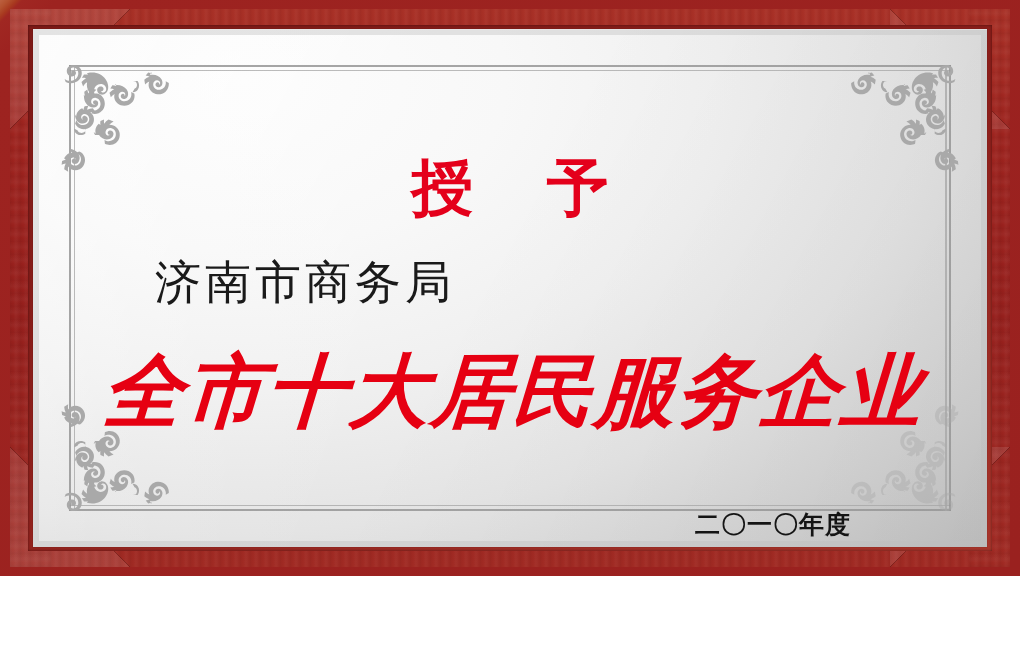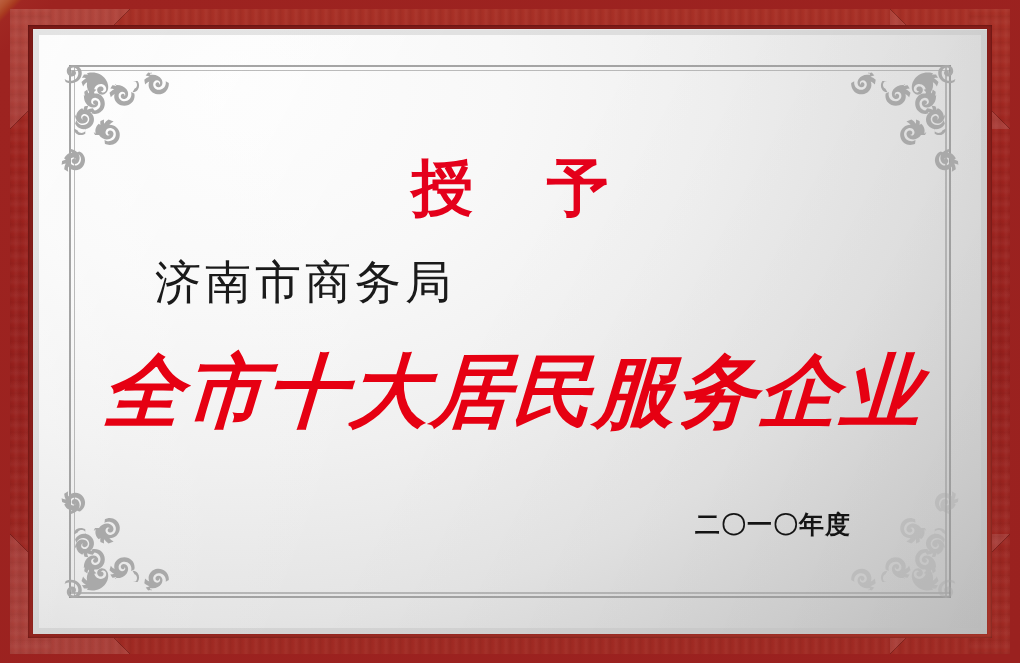--- a/index.html
+++ b/index.html
@@ -10,21 +10,21 @@
     height: 663px;
     overflow: hidden;
     background: #ffffff;
     font-family: "DejaVu Sans", sans-serif;
   }
 
   
   .plaque-root {
     position: relative;
     width: 1020px;
-    height: 663px;
+    height: 576px;
     overflow: hidden;
     padding-left: 32px;
   }
 
   
   .frame-outer {
     position: absolute;
     inset: 0;
     background:
       linear-gradient(135deg,

